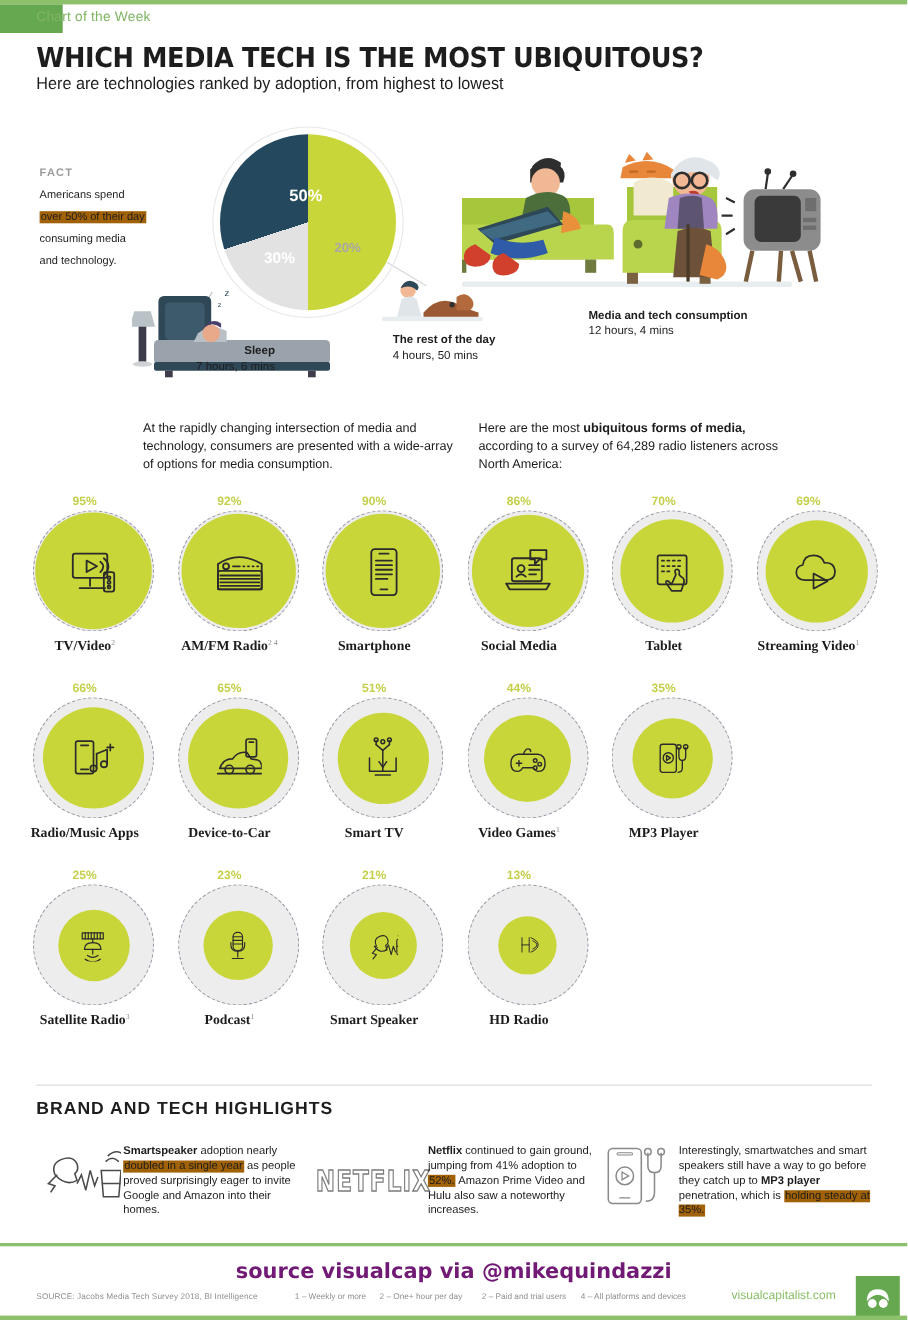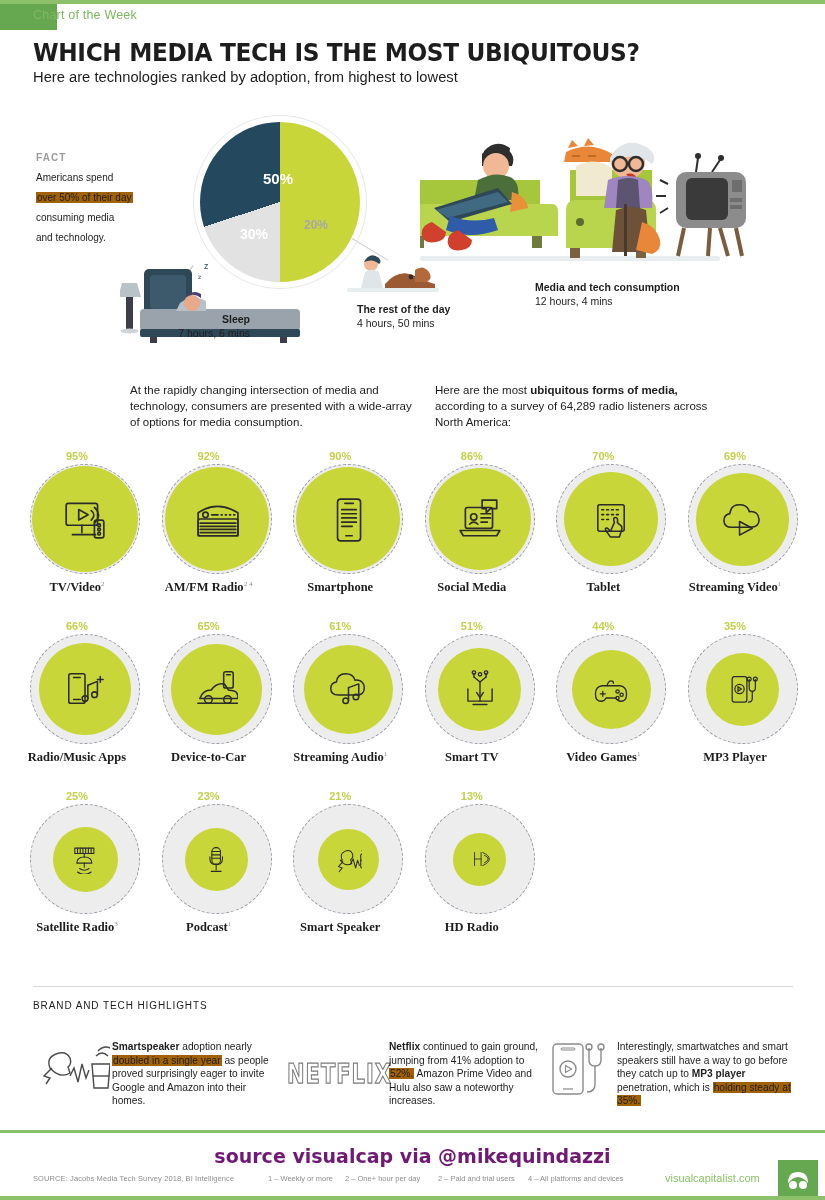--- a/index.html
+++ b/index.html
@@ -58,21 +58,21 @@
   .outer{position:absolute;left:8px;top:14px;width:110px;height:110px;border-radius:50%;
          background:#ededed;border:1px dashed #9a9aa8;box-sizing:border-box;}
   .inner{position:absolute;border-radius:50%;background:#c9d63a;display:flex;align-items:center;justify-content:center;}
   .ico{display:block;}
   .clabel{position:absolute;left:-8px;top:130px;width:126px;text-align:center;font-size:12.5px;
           font-family:"Liberation Serif", serif;font-weight:bold;}
   .clabel sup{font-size:7px;font-weight:normal;color:#8c8c8c;}
 
   
   .hl-rule{position:absolute;left:33px;top:986px;width:760px;height:1px;background:#d8d8d8;}
-  .hl-title{position:absolute;left:33px;top:1000px;font-size:10px;font-weight:normal;letter-spacing:.9px;text-align:right;}
+  .hl-title{position:absolute;left:33px;top:1000px;font-size:16px;font-weight:bold;letter-spacing:.9px;text-align:right;}
   .hl-col{position:absolute;top:1040px;font-size:10.2px;line-height:13.6px;}
   .hl-col b{font-weight:bold;}
   .hl-icon{position:absolute;top:1038px;}
   .netflix{position:absolute;left:287px;top:1062px;font-size:21px;font-weight:bold;letter-spacing:1px;
            color:#fff;-webkit-text-stroke:1px #7b7b7b;font-family:"DejaVu Sans", sans-serif;transform:scaleY(1.25);}
 
   
   .foot-rule{position:absolute;left:0;top:1130px;width:825px;height:3px;background:#8cc06a;}
   .foot-src{position:absolute;left:0;top:1145px;width:825px;text-align:center;font-size:19px;font-weight:bold;
             color:#701a75;font-family:"DejaVu Sans", sans-serif;}
@@ -327,34 +327,20 @@
             <circle cx="13" cy="33" r="4"></circle>
             <circle cx="33" cy="33" r="4"></circle>
             <path d="M2 37 h42"></path>
             <rect x="29" y="4" width="10" height="17" rx="2"></rect>
             <path d="M32 7 h4"></path>
           </svg>
         </div>
         <div class="clabel"><span>Device-to-Car</span></div>
       </div>
       <div class="cell">
-        <div class="pct">61%</div>
-        <div class="outer"></div>
-        <div class="inner" style="left:18.5px;top:24.5px;width:89px;height:89px;">
-          <svg class="ico" width="41" height="41" viewBox="0 0 44 44" fill="none" stroke="#2b2b2b" stroke-width="1.6" stroke-linecap="round" stroke-linejoin="round">
-            <path d="M11 28 q-8 0 -8 -7 q0 -6 6 -7 q1 -9 10 -9 q8 0 10 7 q9 -1 10 8 q0 8 -9 8Z"></path>
-            <path d="M22 20 v14"></path>
-            <path d="M22 20 l11 -4 v13"></path>
-            <circle cx="19" cy="34" r="3"></circle>
-            <circle cx="30" cy="30" r="3"></circle>
-          </svg>
-        </div>
-        <div class="clabel"><span>Streaming Audio</span><sup>1</sup></div>
-      </div>
-      <div class="cell">
         <div class="pct">51%</div>
         <div class="outer"></div>
         <div class="inner" style="left:21.5px;top:27.5px;width:83px;height:83px;">
           <svg class="ico" width="38" height="38" viewBox="0 0 44 44" fill="none" stroke="#2b2b2b" stroke-width="1.6" stroke-linecap="round" stroke-linejoin="round">
             <path d="M8 22 v14 h28 v-14"></path>
             <path d="M14 40 h16"></path>
             <path d="M22 36 v-22"></path>
             <path d="M22 14 l-7 -6 M22 14 l7 -6"></path>
             <path d="M15 8 v-4 M29 8 v-4"></path>
             <circle cx="15" cy="3" r="2"></circle>

